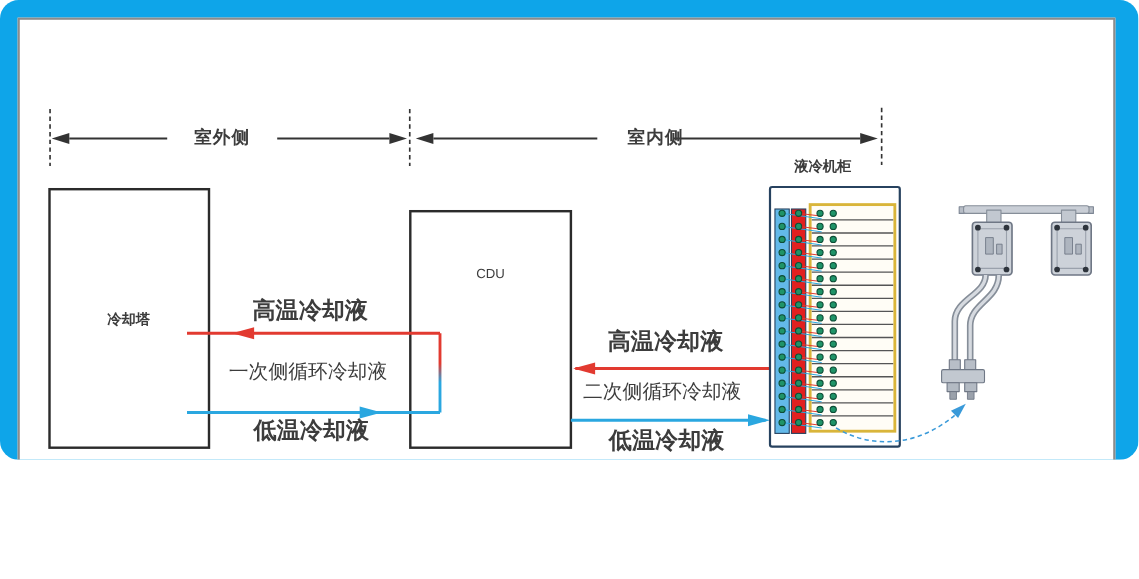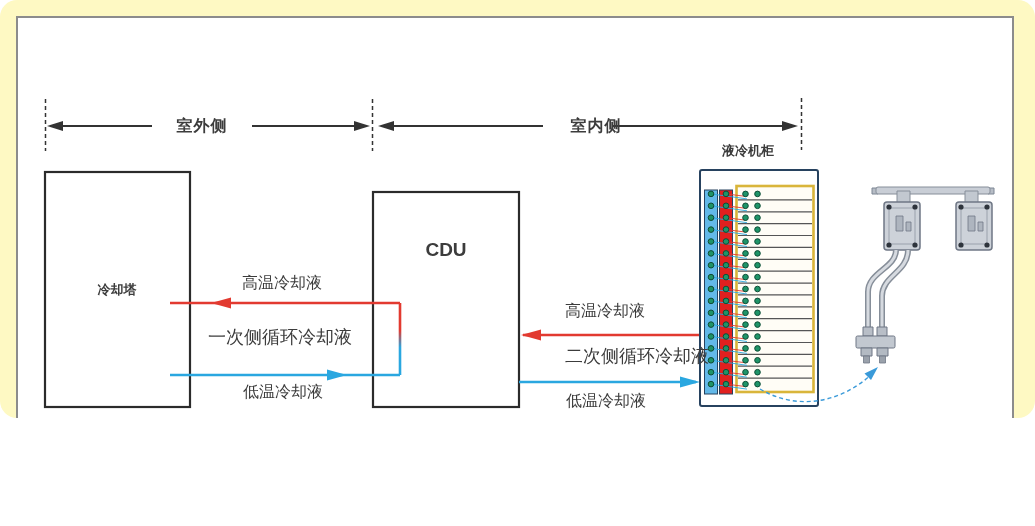--- a/index.html
+++ b/index.html
@@ -1,33 +1,33 @@
 <!DOCTYPE html>
 <html><head>
 <meta charset="utf-8">
 <style>
   html,body{margin:0;padding:0;background:#fff;}
   .stage{
-    position:relative;width:1035px;height:418px;background:#fef9c3;overflow:hidden;
+    position:relative;width:1035px;height:418px;background:#0ea5e9;overflow:hidden;
     font-family:"Liberation Sans","DejaVu Sans",sans-serif;color:#3c3c3c;border-radius:17px;
   }
   .frame{
     position:absolute;left:16px;top:16px;width:998px;height:489px;
     border:2px solid #8c8c8c;background:#fff;box-sizing:border-box;
   }
   svg.diagram{position:absolute;left:0;top:0;}
   .lbl{
     position:absolute;transform:translate(-50%,-50%);
     white-space:nowrap;color:#3c3c3c;line-height:1.2;text-align:center;
   }
   .lbl.zone{font-size:16px;font-weight:600;letter-spacing:1px;}
   .lbl.node{font-size:13px;font-weight:600;}
-  .lbl.flow-big{font-size:16px;font-weight:400;}
+  .lbl.flow-big{font-size:21px;font-weight:700;}
   .lbl.flow-small{font-size:18px;font-weight:500;}
-  .lbl.cdu{font-size:19px;font-weight:700;line-height:23px;}
+  .lbl.cdu{font-size:12px;font-weight:400;line-height:23px;}
 </style>
 </head>
 <body>
 
 <div class="stage">
   <div class="frame"></div>
 
   <svg class="diagram" width="1035" height="526" viewBox="0 0 1035 526">
     <defs>
       <linearGradient id="hot2cold" gradientUnits="userSpaceOnUse" x1="400" y1="303" x2="400" y2="375">
@@ -259,15 +259,15 @@
   <div class="lbl node" style="left:117px;top:290px">冷却塔</div>
   <div class="lbl cdu" style="left:446px;top:249px">
     <div>CDU</div>
   </div>
 
   <div class="lbl flow-big" style="left:282px;top:283px">高温冷却液</div>
   <div class="lbl flow-small" style="left:280px;top:338px">一次侧循环冷却液</div>
   <div class="lbl flow-big" style="left:283px;top:392px">低温冷却液</div>
 
   <div class="lbl flow-big" style="left:605px;top:311px">高温冷却液</div>
-  <div class="lbl flow-small" style="left:637px;top:357px">二次侧循环冷却液</div>
+  <div class="lbl flow-small" style="left:602px;top:357px">二次侧循环冷却液</div>
   <div class="lbl flow-big" style="left:606px;top:401px">低温冷却液</div>
 </div>
 
 </body></html>

